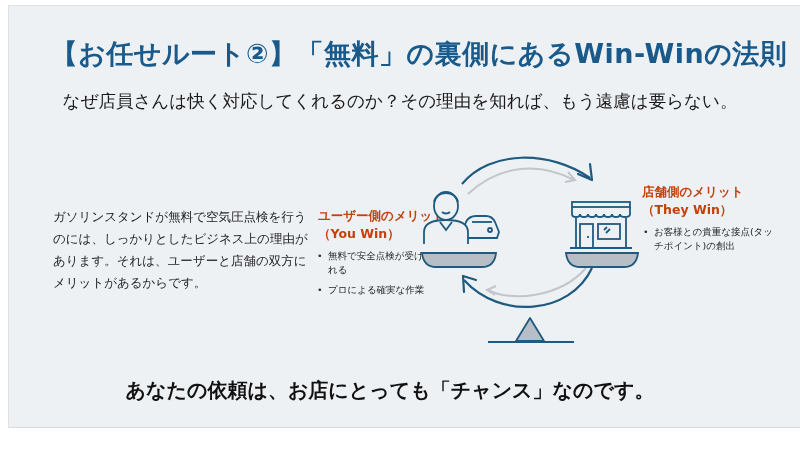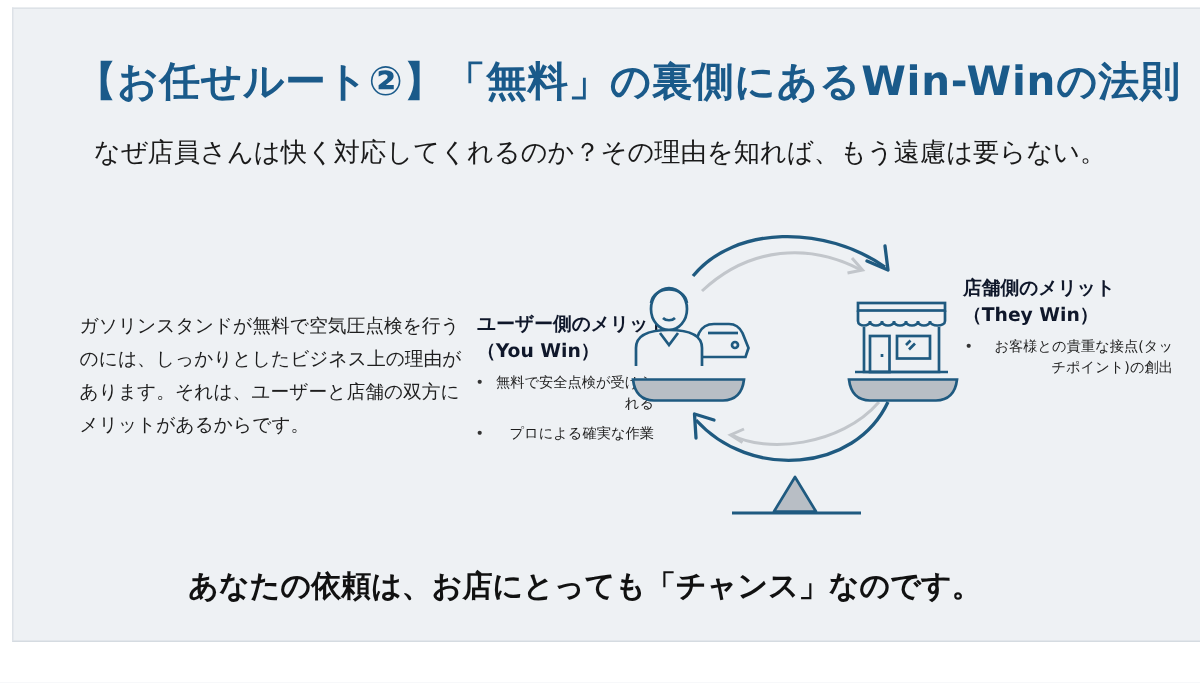--- a/index.html
+++ b/index.html
@@ -25,25 +25,25 @@
     position: absolute; left: 0; width: 800px; top: 89px;
     text-align: center; font-size: 17.5px; font-weight: normal;
     color: #1a1a1a; white-space: nowrap;
   }
   .intro {
     position: absolute; left: 53px; top: 206px; width: 260px;
     font-size: 12.5px; line-height: 22px; color: #1e1e1e;
   }
   .benefit-title {
     position: absolute; font-size: 12.5px; font-weight: bold;
-    color: #0f172a; line-height: 18px; white-space: nowrap;
+    color: #c2410c; line-height: 18px; white-space: nowrap;
   }
   .benefit-list {
     position: absolute; margin: 0; padding: 0; list-style: none;
-    font-size: 9.5px; line-height: 14px; color: #1e1e1e; text-align: right;
+    font-size: 9.5px; line-height: 14px; color: #1e1e1e;
   }
   .benefit-list li { position: relative; padding-left: 12px; margin-bottom: 6px; }
   .benefit-list li::before {
     content: "•"; position: absolute; left: 1px; top: 0; color: #333;
   }
   .user-title { left: 318px; top: 207px; }
   .user-list { left: 316px; top: 249px; width: 120px; }
   .shop-title { left: 642px; top: 183px; }
   .shop-list { left: 642px; top: 225px; width: 140px; }
   .diagram { position: absolute; left: 400px; top: 140px; width: 240px; height: 210px; }

